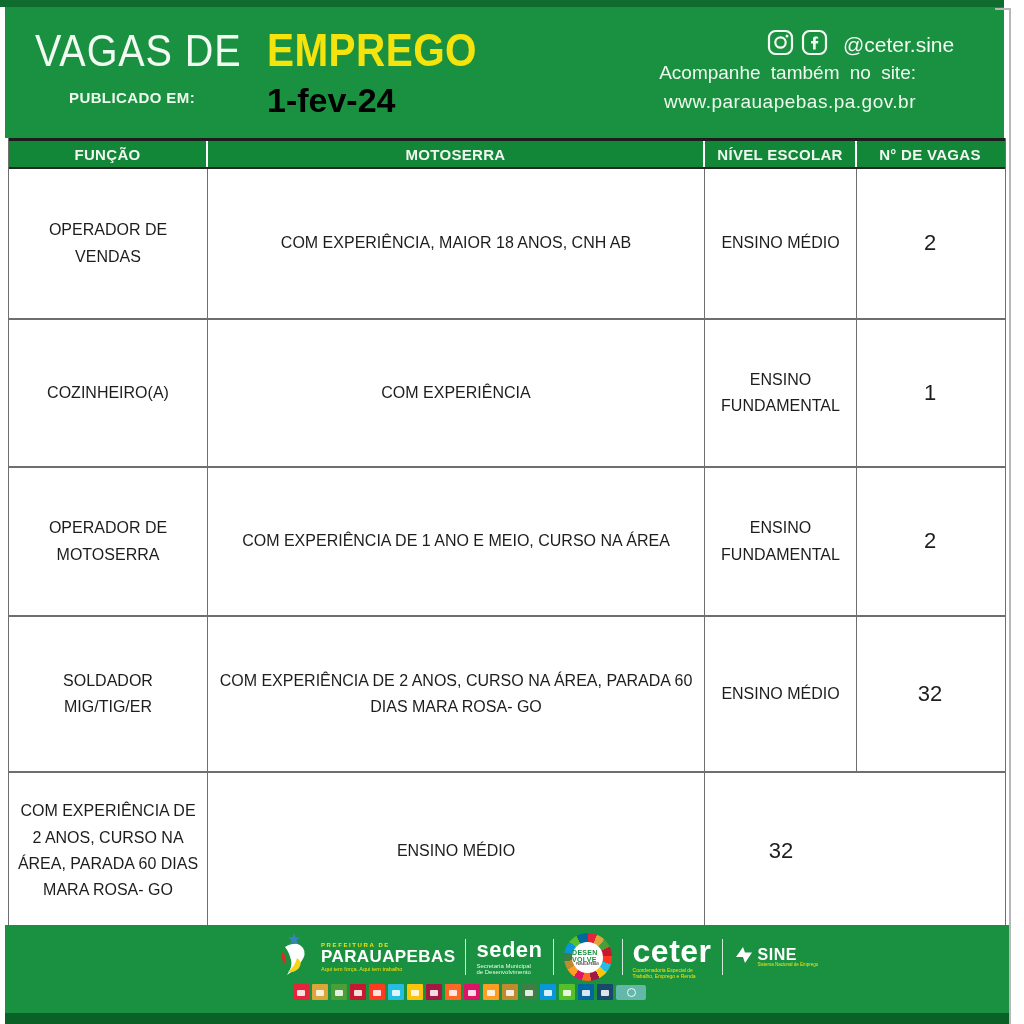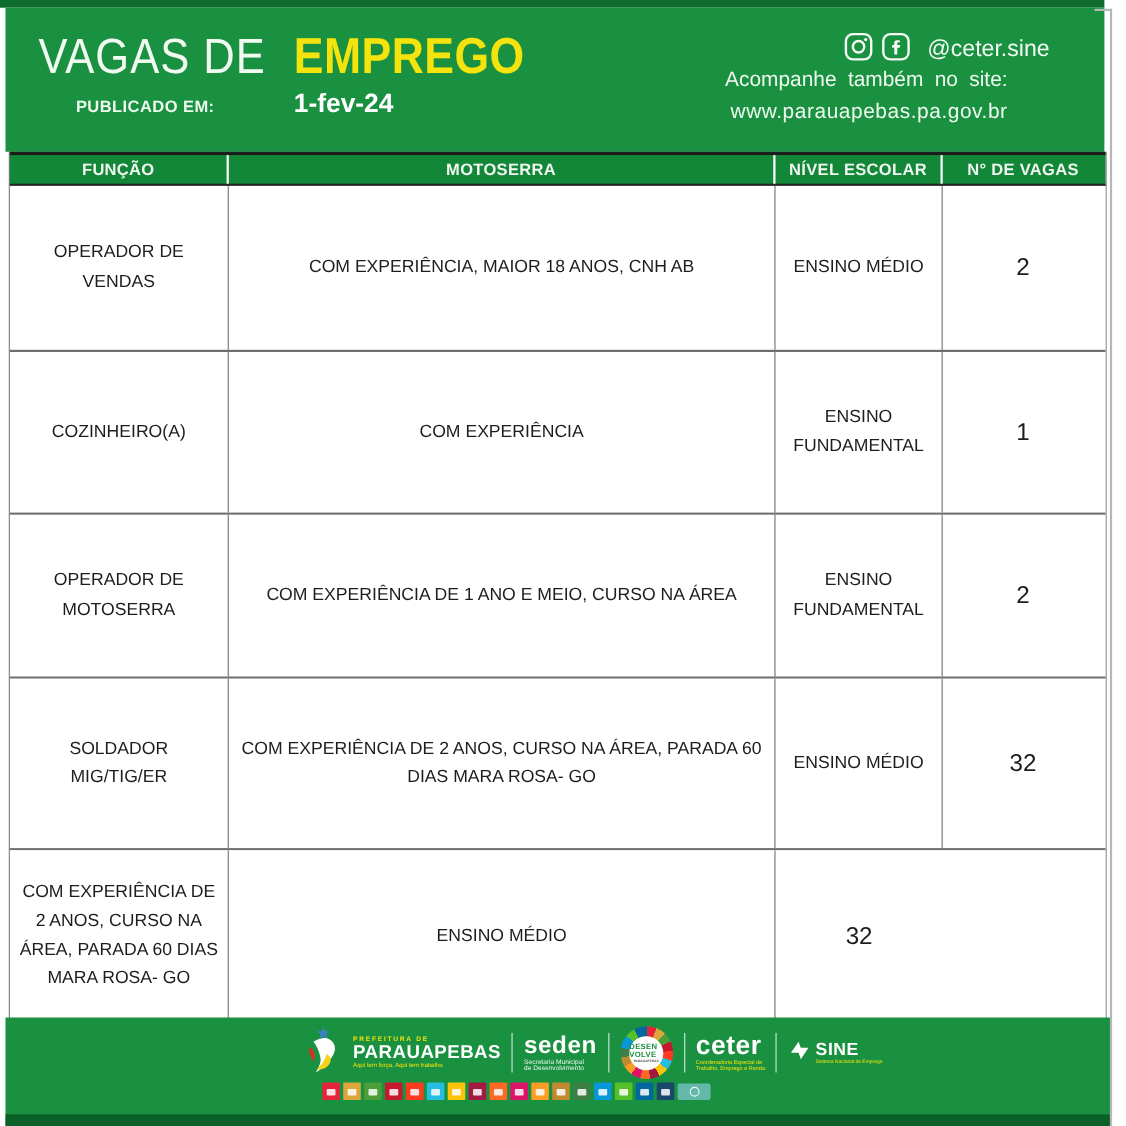--- a/index.html
+++ b/index.html
@@ -5,21 +5,21 @@
   html,body{margin:0;padding:0;}
   body{width:1024px;height:1024px;background:#ffffff;font-family:"Liberation Sans",sans-serif;overflow:hidden;position:relative;}
   .abs{position:absolute;}
 
   
   .topstrip{left:0;top:0;width:1004px;height:7px;background:#0e6d2e;}
   .banner{left:5px;top:7px;width:999px;height:131px;background:#1a9140;}
   .title1{left:30px;top:18px;font-size:45px;font-weight:500;color:#f2fbf2;letter-spacing:1px;transform:scaleX(.88);transform-origin:left top;white-space:nowrap;}
   .title2{left:262px;top:16px;font-size:46px;font-weight:800;color:#f4e30c;letter-spacing:.5px;transform:scaleX(.88);transform-origin:left top;white-space:nowrap;}
   .publabel{left:64px;top:82px;font-size:15px;font-weight:700;color:#eefaee;letter-spacing:.4px;}
-  .pubdate{left:262px;top:74px;font-size:24px;font-weight:700;color:#ffffff;}
+  .pubdate{left:262px;top:74px;font-size:34px;font-weight:700;color:#000000;}
   .socialrow{left:762px;top:22px;display:flex;align-items:center;gap:7px;}
   .handle{color:#f2fbf2;font-size:21px;margin-left:8px;}
   .site1{right:88px;top:55px;font-size:19px;color:#eefaee;word-spacing:5px;white-space:nowrap;}
   .site2{right:88px;top:84px;font-size:19px;color:#eefaee;letter-spacing:.5px;word-spacing:2px;white-space:nowrap;}
 
   
   .table{left:8px;top:138px;width:996px;border-left:1px solid #6f6f6f;border-right:1px solid #6f6f6f;}
   .tr{display:grid;grid-template-columns:199px 497px 152px 146px;border-bottom:2px solid #6e6e6e;background:#fff;}
   .thead{background:#128738;border-top:3px solid #1c1c1c;border-bottom:2px solid #262626;height:26px;}
   .th{color:#f0f7f0;font-size:15px;font-weight:600;letter-spacing:.3px;display:flex;align-items:center;justify-content:center;border-right:2px solid #ffffff;}
@@ -42,21 +42,21 @@
   .pref-tagline{font-size:5.5px;color:#f4e30c;margin-top:1px;}
   .seden{display:flex;flex-direction:column;line-height:1.1;}
   .seden-name{font-size:22px;font-weight:800;color:#ffffff;letter-spacing:.5px;}
   .seden-sub{font-size:6px;color:#eaf6ea;}
   .wheel{width:48px;height:48px;border-radius:50%;display:flex;align-items:center;justify-content:center;
     background:conic-gradient(#e5243b 0 6%,#dda63a 6% 12%,#4c9f38 12% 18%,#c5192d 18% 24%,#ff3a21 24% 30%,#26bde2 30% 36%,#fcc30b 36% 42%,#a21942 42% 48%,#fd6925 48% 54%,#dd1367 54% 60%,#fd9d24 60% 66%,#bf8b2e 66% 72%,#3f7e44 72% 78%,#0a97d9 78% 86%,#56c02b 86% 92%,#00689d 92% 100%);}
   .wheel-inner{width:31px;height:31px;border-radius:50%;background:#ffffff;display:flex;flex-direction:column;align-items:center;justify-content:center;line-height:1;}
   .wheel-inner .w1{font-size:7px;font-weight:800;color:#1a9140;letter-spacing:.3px;}
   .wheel-inner .w2{font-size:3px;font-weight:700;color:#555;}
   .ceter{display:flex;flex-direction:column;line-height:1;}
-  .ceter-name{font-size:24px;font-weight:800;color:#ffffff;letter-spacing:.5px;}
+  .ceter-name{font-size:32px;font-weight:800;color:#ffffff;letter-spacing:.5px;}
   .ceter-sub{font-size:5px;color:#f4e30c;line-height:1.3;}
   .sine{display:flex;align-items:center;gap:3px;}
   .sine-text{display:flex;flex-direction:column;line-height:1;}
   .sine-name{font-size:16px;font-weight:800;color:#ffffff;letter-spacing:.5px;}
   .sine-sub{font-size:4.5px;color:#f4e30c;}
   .sdgs{position:absolute;left:288px;top:59px;display:flex;gap:3px;align-items:center;}
   .sdg{width:16px;height:16px;border-radius:1px;position:relative;}
   .sdg::after{content:"";position:absolute;left:4px;top:6px;width:8px;height:6px;background:rgba(255,255,255,.85);border-radius:1px;}
   .agenda{width:30px;height:15px;border-radius:2px;position:relative;}
   .agenda::after{content:"";position:absolute;left:11px;top:3px;width:9px;height:9px;border-radius:50%;border:1.5px solid rgba(255,255,255,.9);box-sizing:border-box;}

